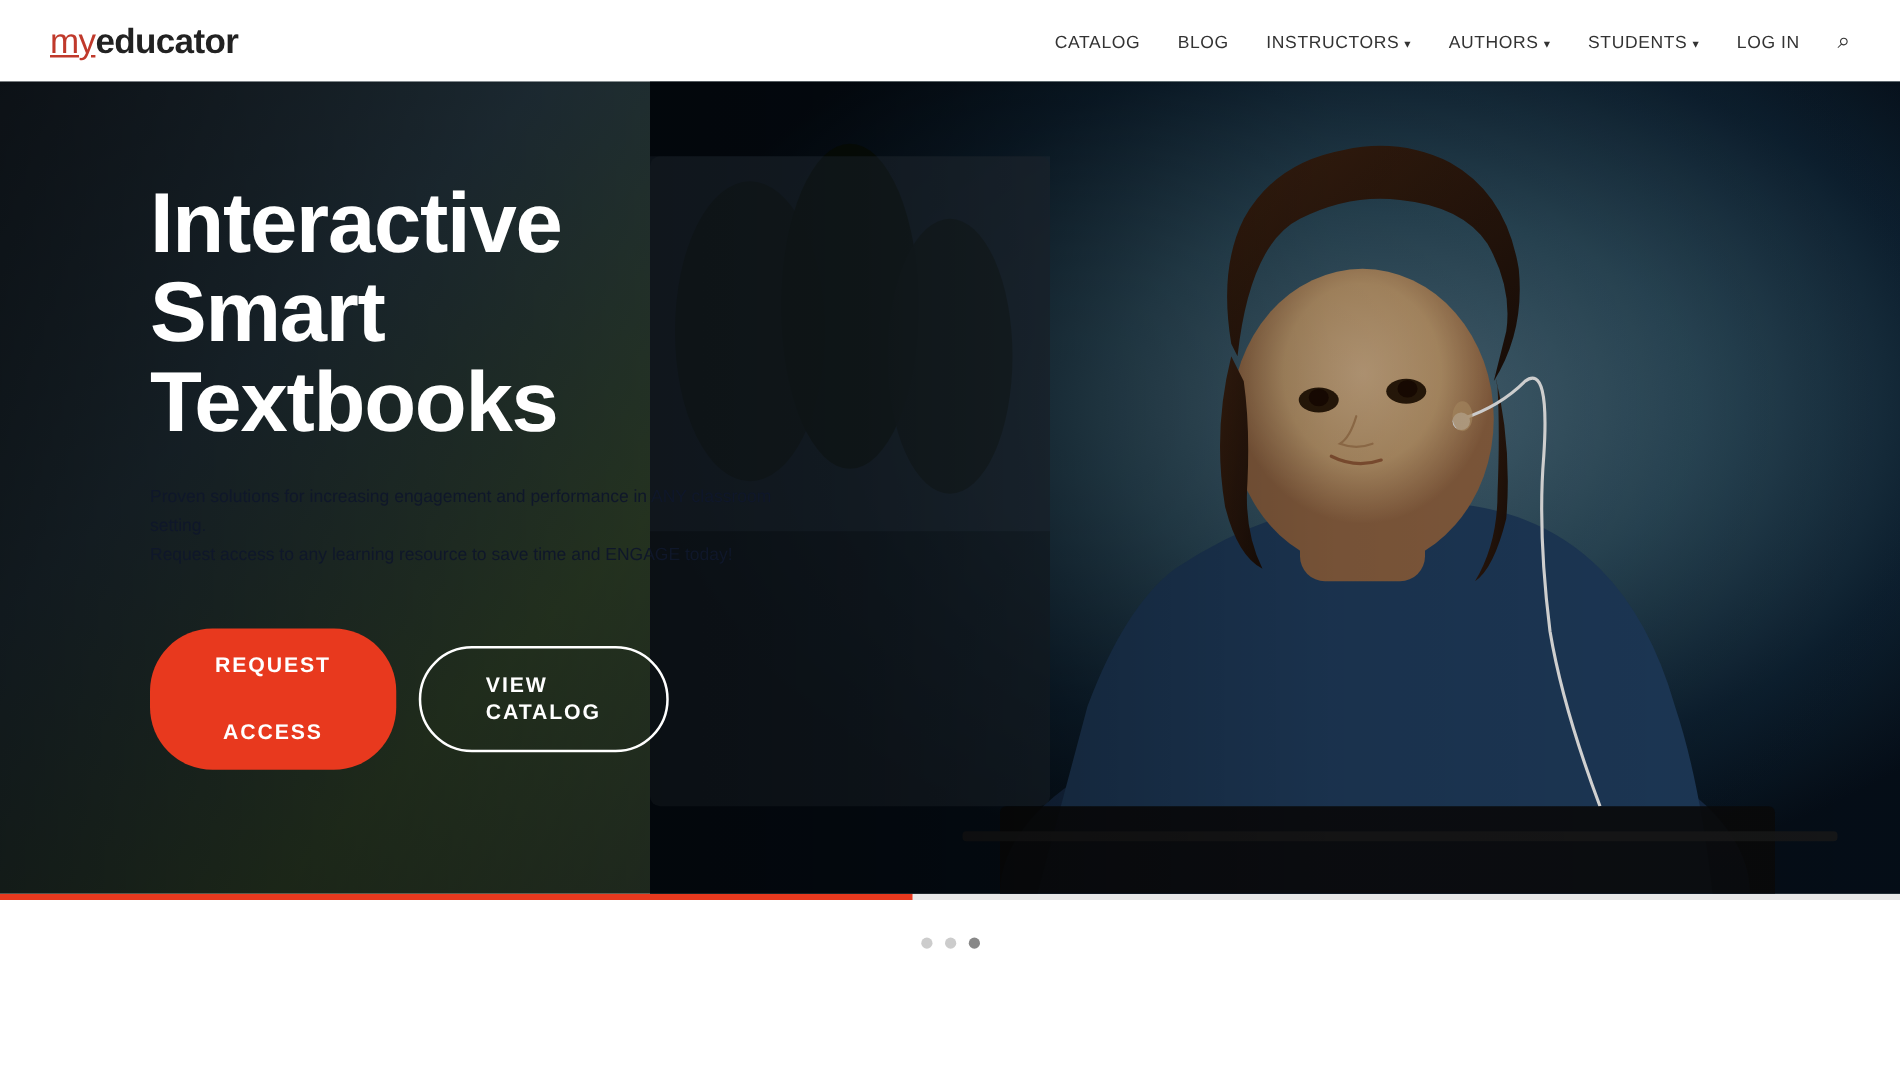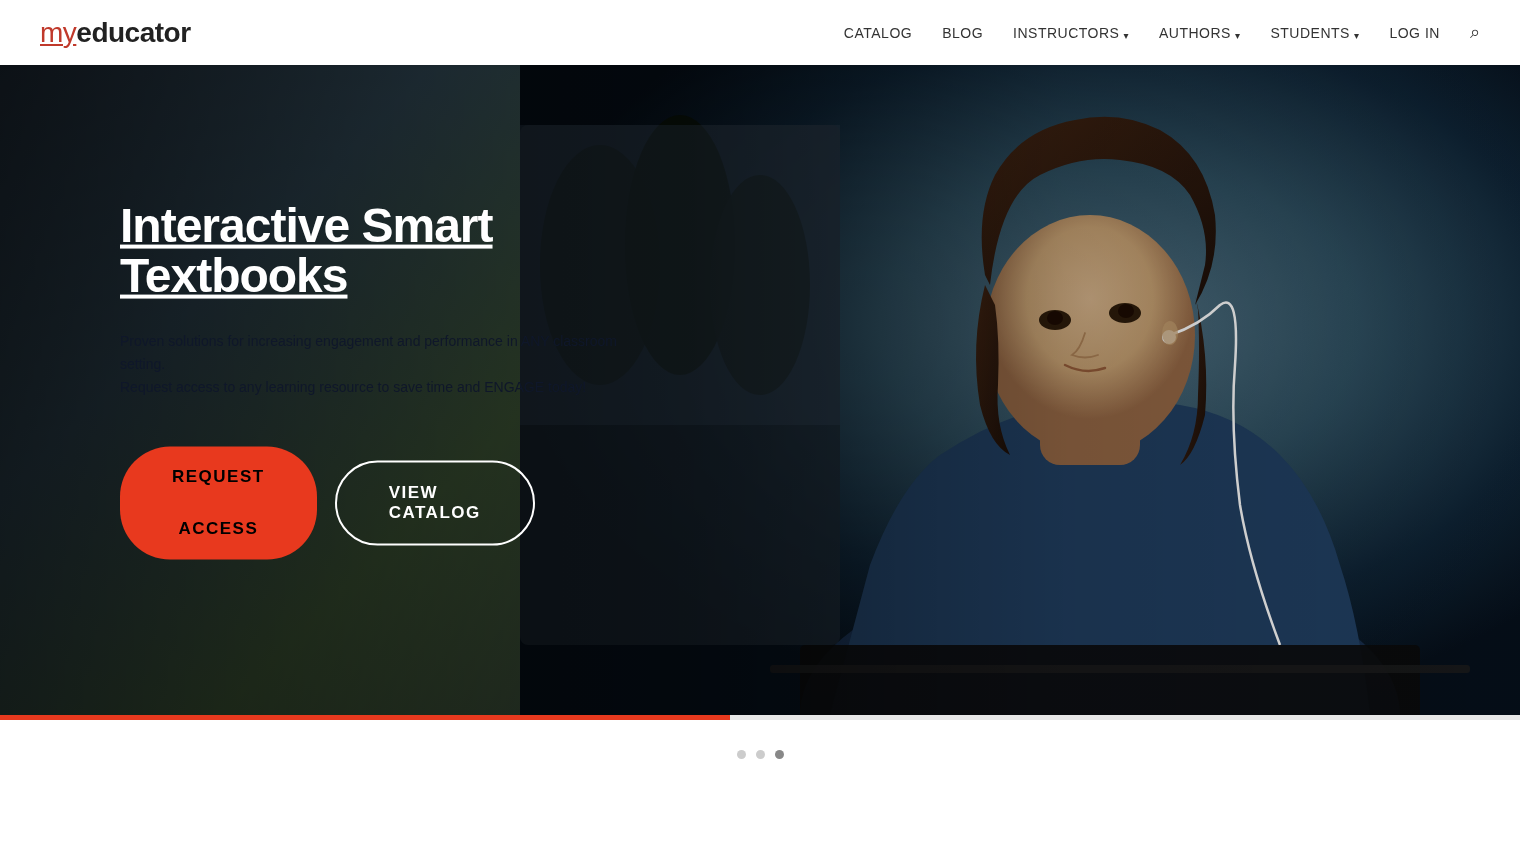--- a/index.html
+++ b/index.html
@@ -94,43 +94,42 @@
     .hero-content {
       position: absolute;
       left: 120px;
       top: 50%;
       transform: translateY(-50%);
       z-index: 10;
       max-width: 530px;
       margin-top: -10px;
     }
     .hero-title {
-      font-size: 48px;
+      font-size: 68px;
       font-weight: 800;
       color: #fff;
       line-height: 1.05;
       margin-bottom: 28px;
       letter-spacing: -1px;
-      text-decoration: underline;
     }
     .hero-subtitle {
       font-size: 14px;
       color: #0f172a;
       line-height: 1.65;
       margin-bottom: 48px;
       font-weight: 400;
     }
     .hero-buttons {
       display: flex;
       gap: 18px;
       align-items: center;
     }
     .btn-request {
       background: #e8391e;
-      color: #000000;
+      color: #ffffff;
       border: none;
       border-radius: 50px;
       padding: 20px 52px;
       font-size: 17px;
       font-weight: 800;
       letter-spacing: 1.5px;
       text-transform: uppercase;
       cursor: pointer;
       line-height: 1.2;
       text-align: center;

